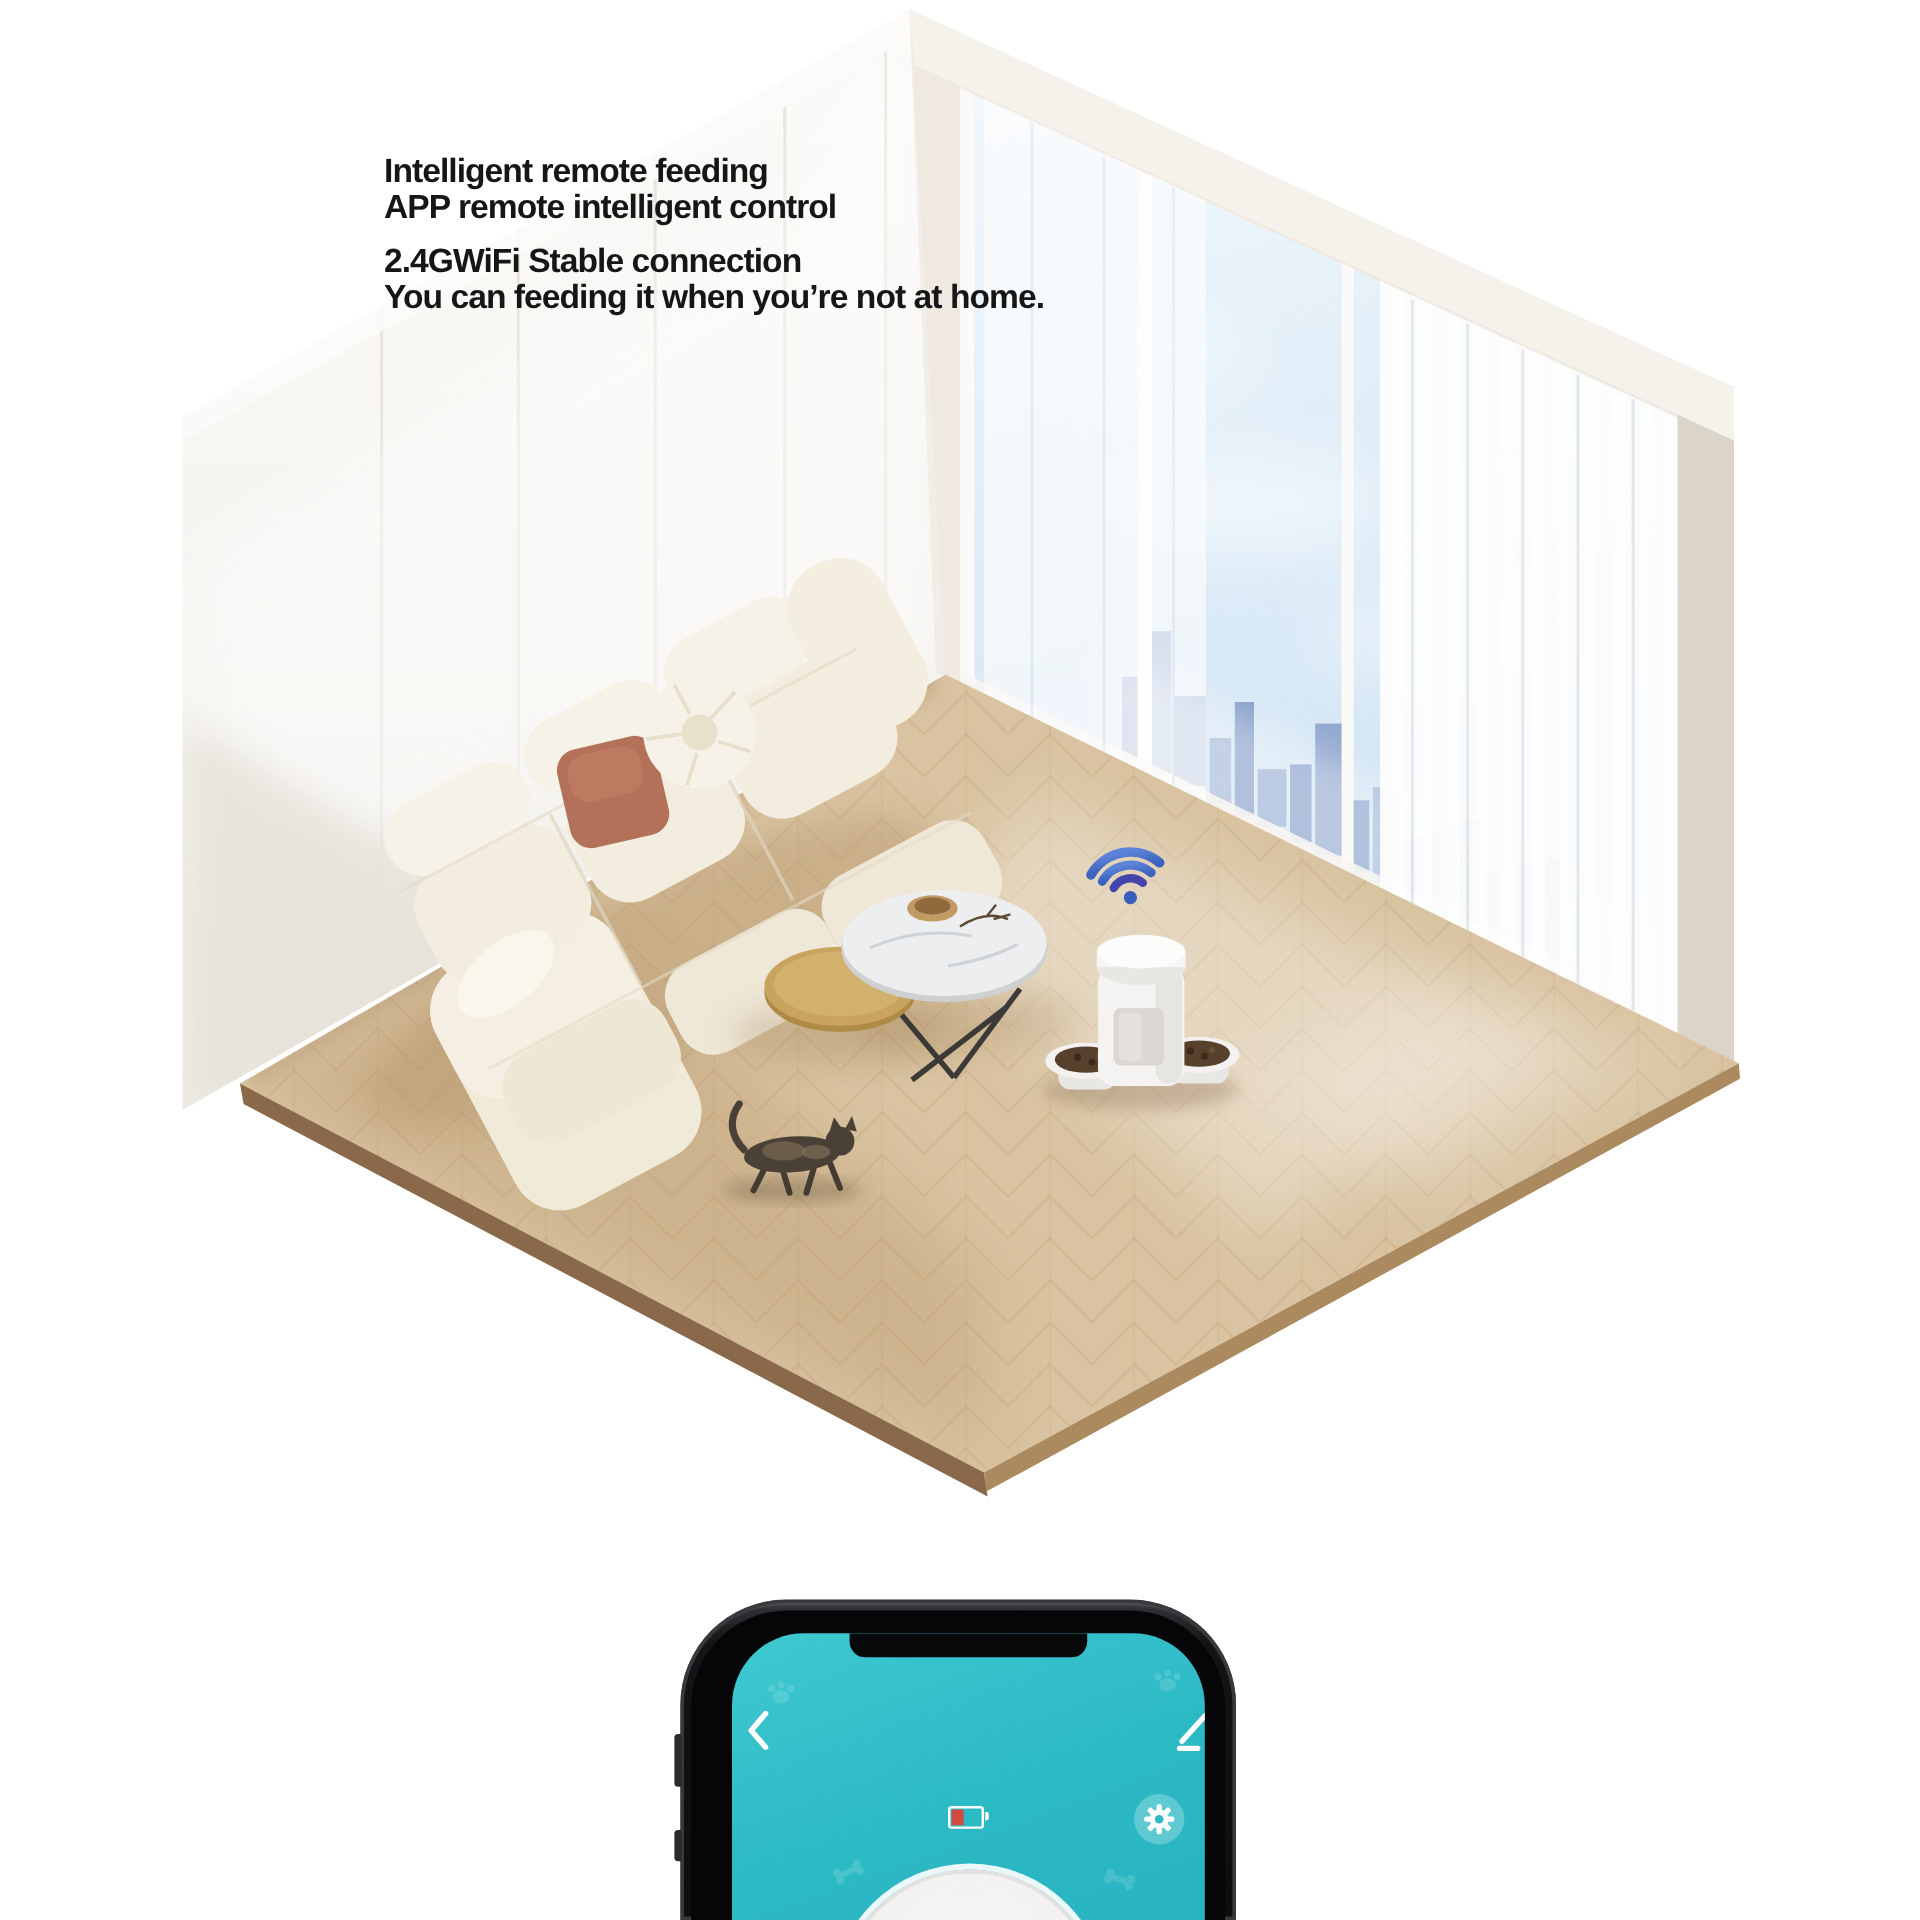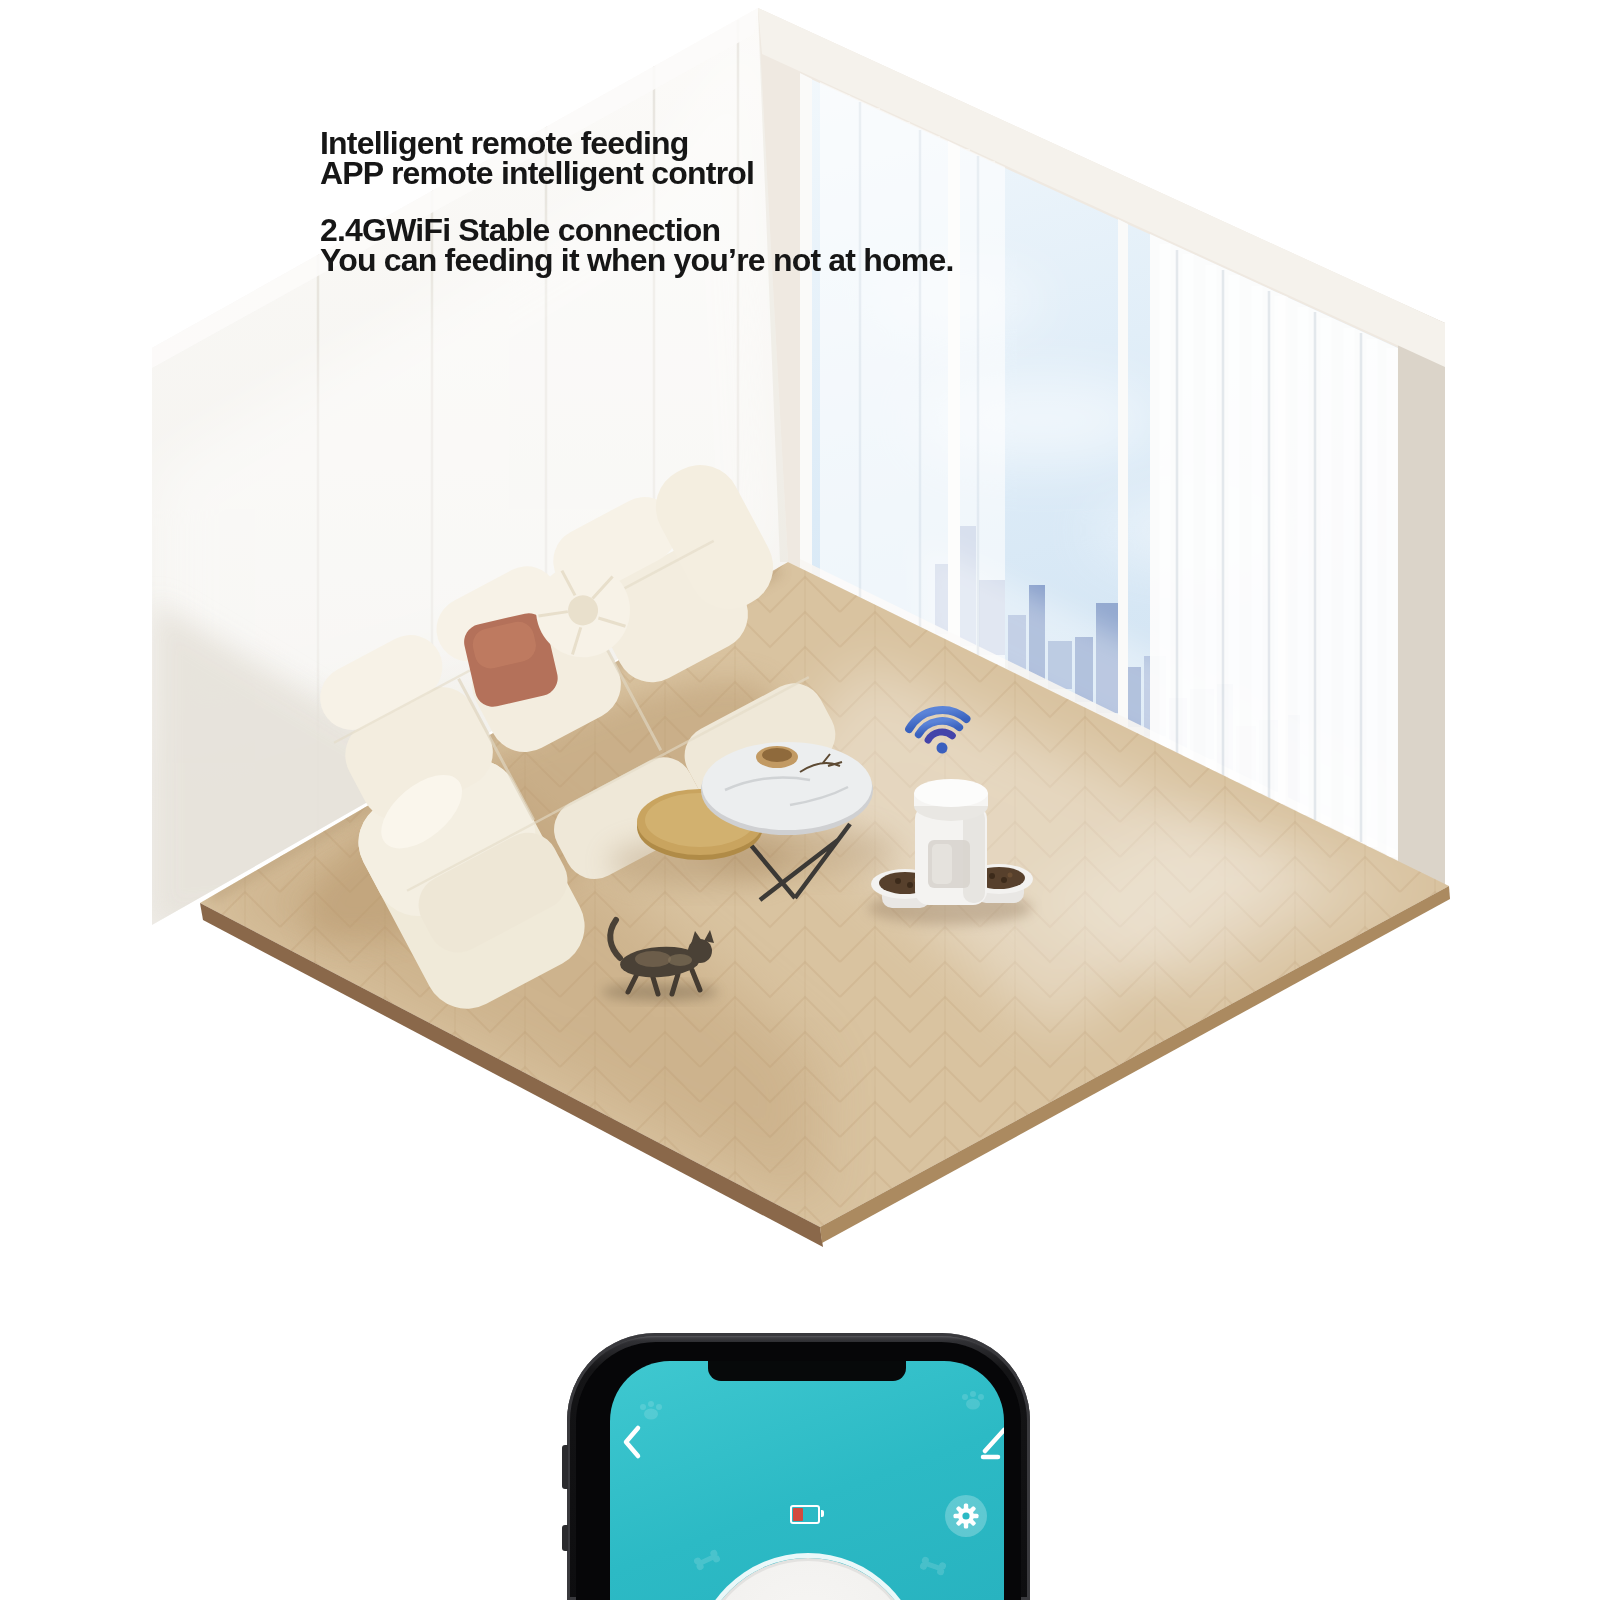--- a/index.html
+++ b/index.html
@@ -1,21 +1,21 @@
 <!DOCTYPE html>
 <html style="--background: #ffffff; --text: #161616; --app-teal: #2cbac5; --battery-red: #d34a3e; --wifi-blue: #4a70c8; --floor-wood: #d9c3a0; --floor-edge: #8a684a; --wall-white: #f6f4f0; --sofa-cream: #f4efe2; --pillow-terracotta: #b4715a; --table-gold: #c9a45f; --marble: #eceeef; --city-blue: #7e96c6; --phone-black: #121214;"><head>
 <meta charset="utf-8">
 <style>
   html,body{margin:0;padding:0;background:#fff;}
   .page{position:relative;width:1600px;height:1600px;background:var(--background,#fff);overflow:hidden;
         font-family:"Liberation Sans", sans-serif;}
   
   .headline{position:absolute;left:320px;top:128px;color:var(--text,#161616);
-            font-weight:bold;font-size:32px;line-height:30px;letter-spacing:-0.8px;z-index:3;}
-  .headline .gap{margin-top:27px;}
+            font-weight:bold;font-size:28px;line-height:30px;letter-spacing:-0.8px;z-index:3;}
+  .headline .gap{margin-top:15px;}
   
   .scene{position:absolute;left:0;top:0;z-index:1;}
   
   .phone{position:absolute;left:567px;top:1333px;width:463px;height:267px;z-index:4;
          border-radius:88px 88px 0 0;
          background:linear-gradient(180deg,#55555a 0,#303034 3%,#141416 14%,#0d0d0f 100%);
          box-shadow:inset 0 0 0 3px #39393d, inset 0 3px 2px rgba(255,255,255,.28);}
   .bezel{position:absolute;left:9px;right:9px;top:9px;bottom:0;border-radius:80px 80px 0 0;background:#060608;}
   .vol{position:absolute;width:6px;background:#2b2b2e;border-radius:3px 0 0 3px;left:-5px;}
   .vol.v1{top:112px;height:44px;}

